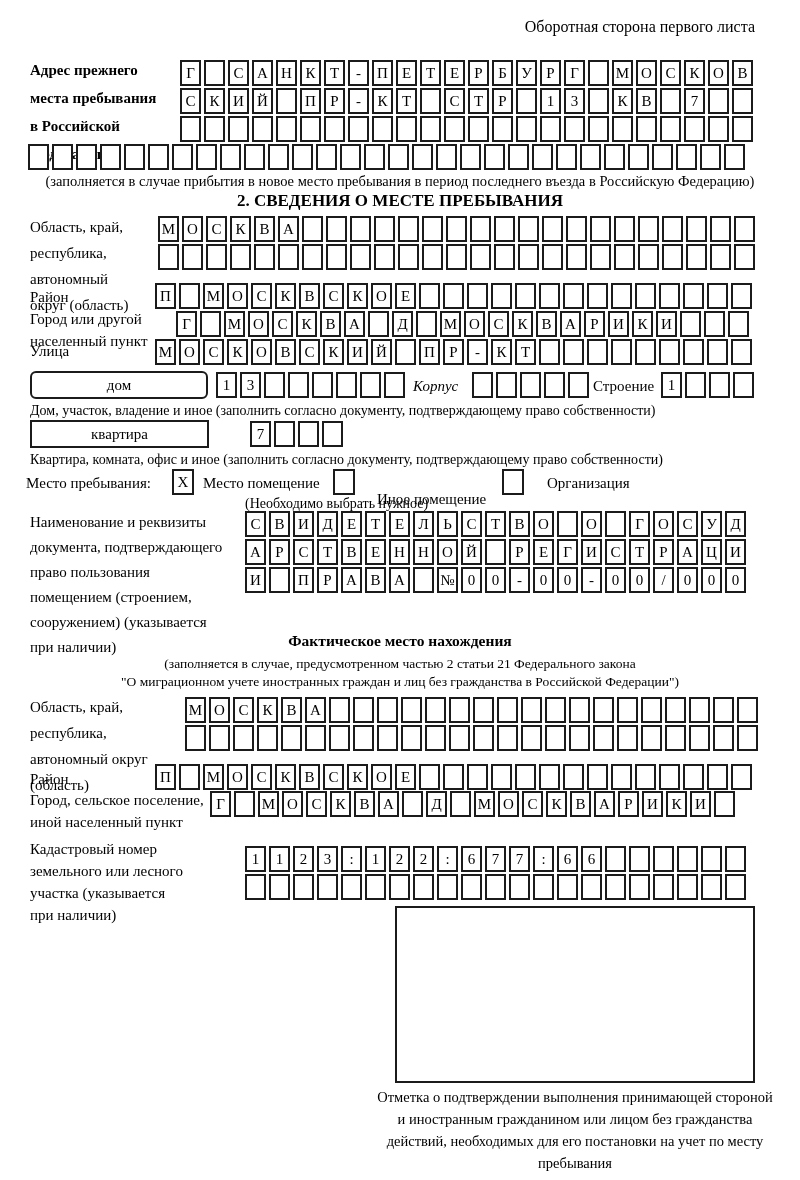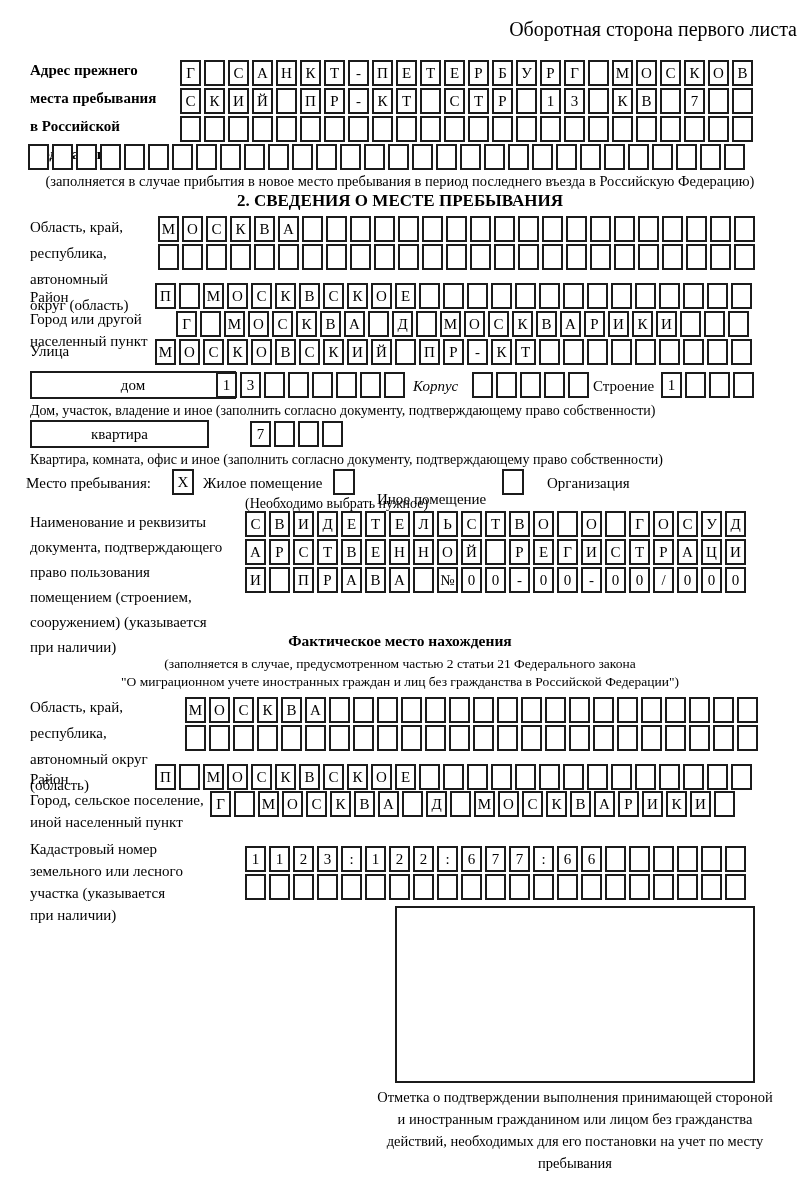--- a/index.html
+++ b/index.html
@@ -36,21 +36,21 @@
     display:flex; align-items:center; justify-content:center;
     font-size:15px; background:#fff;
   }
   .inline-label { font-size:15px; line-height:26px; }
   .bigbox { border:2px solid #1b1b1b; background:#fff; }
   .note { font-size:14.5px; line-height:22px; text-align:center; }
 </style>
 </head>
 <body>
 
-<div class="abs" style="top:18px; left:0; width:755px; text-align:right; font-size:20px;margin-left:42px;">Оборотная сторона первого листа</div>
+<div class="abs" style="top:18px; left:0; width:755px; text-align:right; font-size:16px;">Оборотная сторона первого листа</div>
 
 <div class="abs label lh28" style="top:56px; left:30px;font-weight:bold;">Адрес прежнего
 места пребывания
 в Российской
 Федерации</div>
 <div class="abs cellrow" style="top:60px; left:180px;">
     <div class="cell">Г</div>
     <div class="cell"></div>
     <div class="cell">С</div>
     <div class="cell">А</div>
@@ -302,21 +302,21 @@
     <div class="cell"></div>
     <div class="cell"></div>
     <div class="cell"></div>
     <div class="cell"></div>
     <div class="cell"></div>
     <div class="cell"></div>
     <div class="cell"></div>
     <div class="cell"></div>
   </div>
 
-<div class="abs inputbox" style="top:371px; left:30px; width:206px; height:28px;">дом</div>
+<div class="abs inputbox" style="top:371px; left:30px; width:178px; height:28px;border-radius:6px;">дом</div>
 <div class="abs cellrow" style="top:372px; left:216px;">
     <div class="cell">1</div>
     <div class="cell">3</div>
     <div class="cell"></div>
     <div class="cell"></div>
     <div class="cell"></div>
     <div class="cell"></div>
     <div class="cell"></div>
     <div class="cell"></div>
   </div>
@@ -341,21 +341,21 @@
 <div class="abs cellrow" style="top:421px; left:250px;">
     <div class="cell">7</div>
     <div class="cell"></div>
     <div class="cell"></div>
     <div class="cell"></div>
   </div>
 <div class="abs" style="top:452px; left:30px; font-size:14px;">Квартира, комната, офис и иное (заполнить согласно документу, подтверждающему право собственности)</div>
 
 <div class="abs inline-label" style="top:470px; left:26px;">Место пребывания:</div>
 <div class="abs checkbox" style="top:469px; left:172px;">X</div>
-<div class="abs inline-label" style="top:470px; left:203px;">Жилое помещение</div>
+<div class="abs inline-label" style="top:470px; left:203px;">Место помещение</div>
 <div class="abs checkbox" style="top:469px; left:333px;"></div>
 <div class="abs inline-label" style="top:470px; left:377px;margin-top:16px;">Иное помещение</div>
 <div class="abs checkbox" style="top:469px; left:502px;"></div>
 <div class="abs inline-label" style="top:470px; left:547px;">Организация</div>
 <div class="abs" style="top:496px; left:245px; font-size:14px;">(Необходимо выбрать нужное)</div>
 
 <div class="abs label lh25" style="top:510px; left:30px;">Наименование и реквизиты
 документа, подтверждающего
 право пользования
 помещением (строением,

